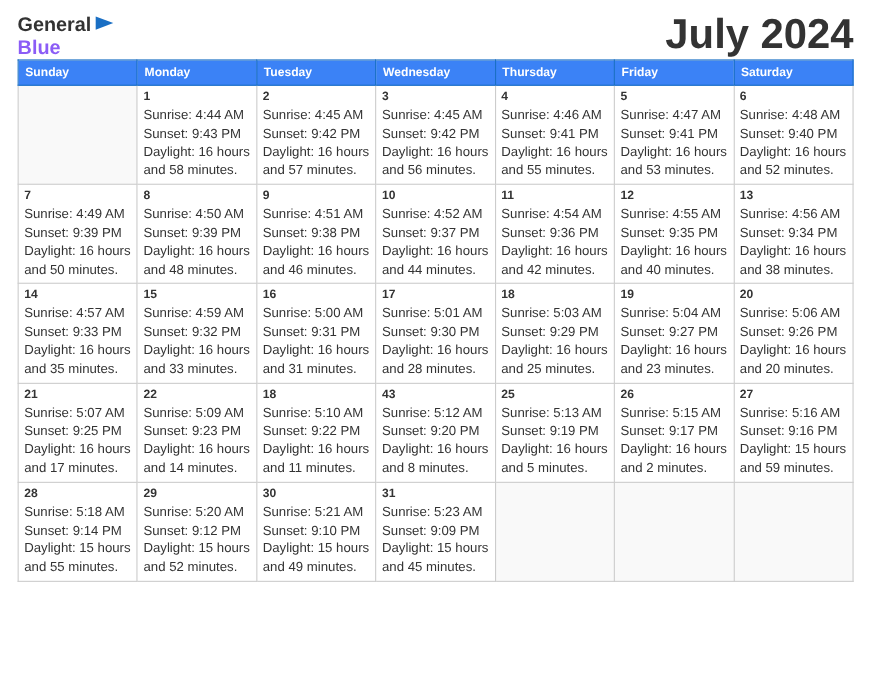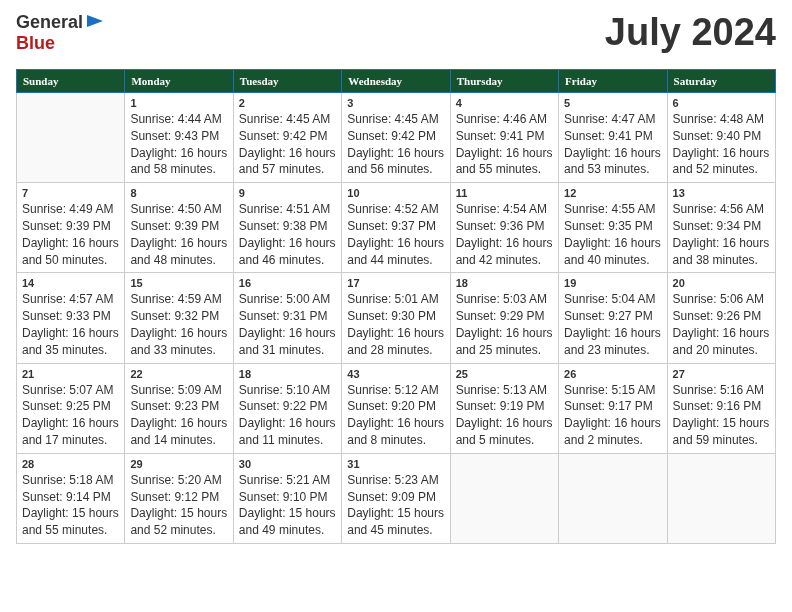--- a/index.html
+++ b/index.html
@@ -13,36 +13,36 @@
     .page {
       width: 792px;
       height: 612px;
       padding: 12px 16px;
       background: #fff;
     }
     .header {
       display: flex;
       justify-content: space-between;
       align-items: flex-start;
-      margin-bottom: 15px;
+      margin-bottom: 0;
     }
     .logo {
       display: flex;
       flex-direction: column;
       align-items: flex-start;
     }
     .logo-text {
       display: flex;
       align-items: center;
       font-size: 18px;
       font-weight: bold;
       color: #333;
     }
     .logo-general { color: #333; font-size: 18px; font-weight: bold; }
-    .logo-blue { color: #b91c1c; font-size: 18px; font-weight: bold; }
+    .logo-blue { color: #8b5cf6; font-size: 18px; font-weight: bold; }
     .logo-icon {
       width: 20px;
       height: 20px;
       margin-left: 2px;
     }
     .title-area { text-align: left; }
     .month-title {
       font-size: 38px;
       font-weight: bold;
       color: #333;
@@ -52,28 +52,27 @@
       font-size: 16px;
       color: #333;
       margin-top: 2px;
     }
     .calendar {
       width: 100%;
       border-collapse: collapse;
       border: 1px solid #ccc;
     }
     .calendar th {
-      background: #14532d;
+      background: #3b82f6;
       color: #fff;
       font-size: 11px;
       font-weight: bold;
       text-align: left;
       padding: 5px 6px;
       border: 1px solid #1a6fc4;
-      font-family: Liberation Serif, serif;
     }
     .calendar td {
       border: 1px solid #ccc;
       vertical-align: top;
       padding: 4px 5px;
       width: calc(100% / 7);
       height: 84px;
       background: #fff;
     }
     .calendar td.empty {

